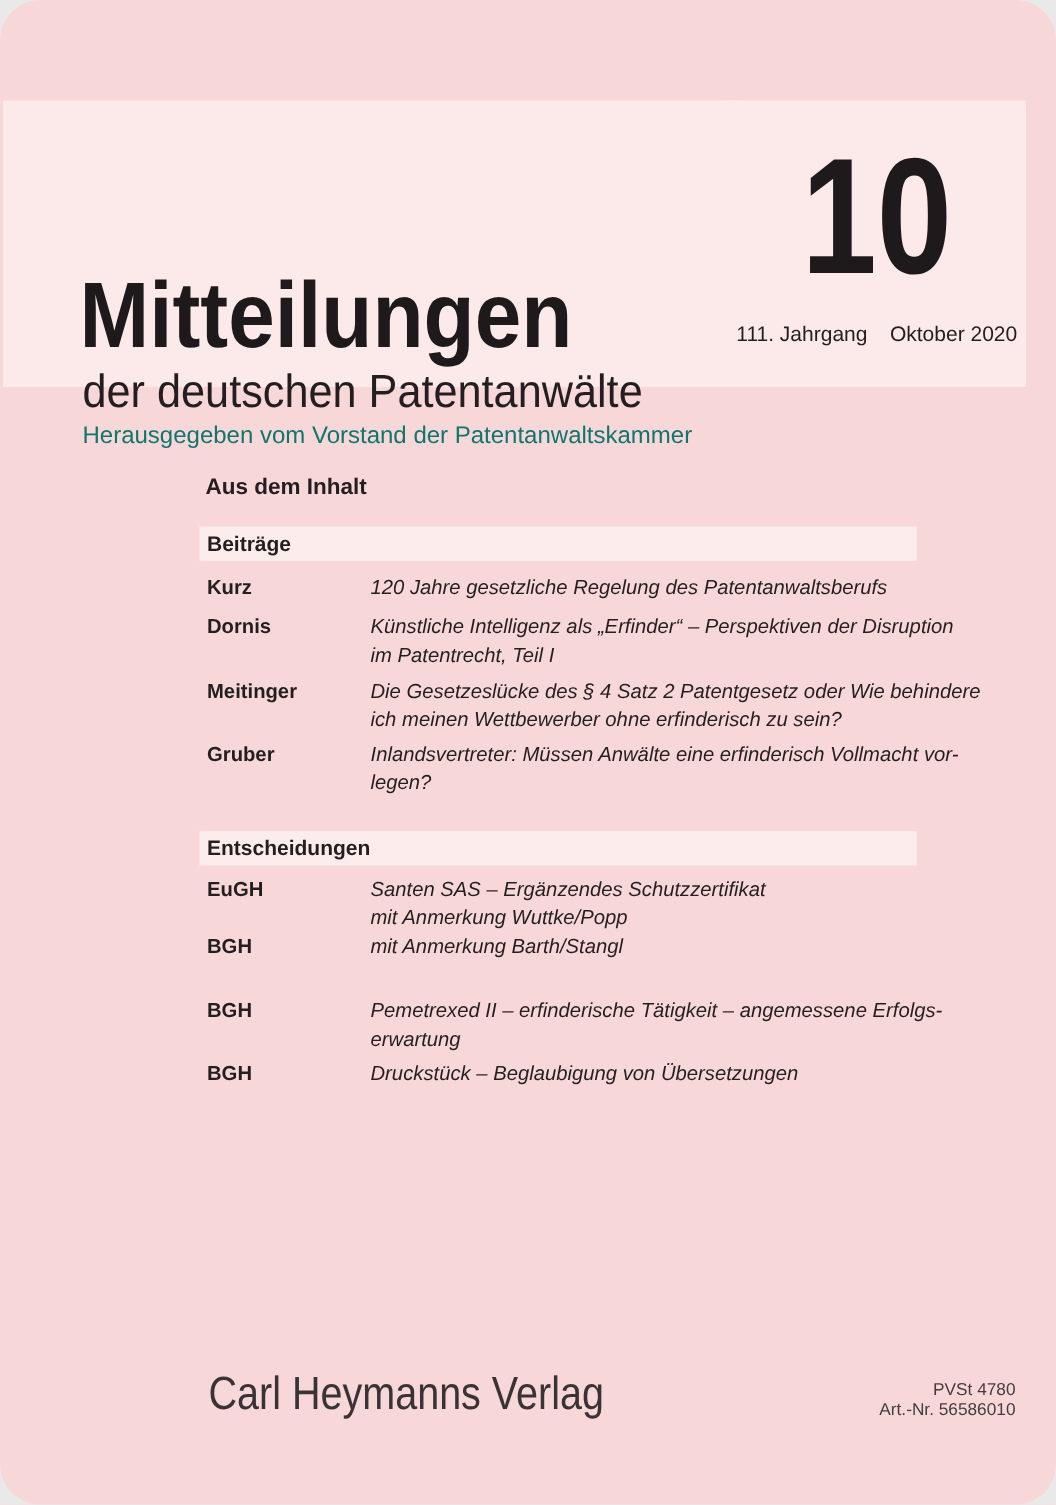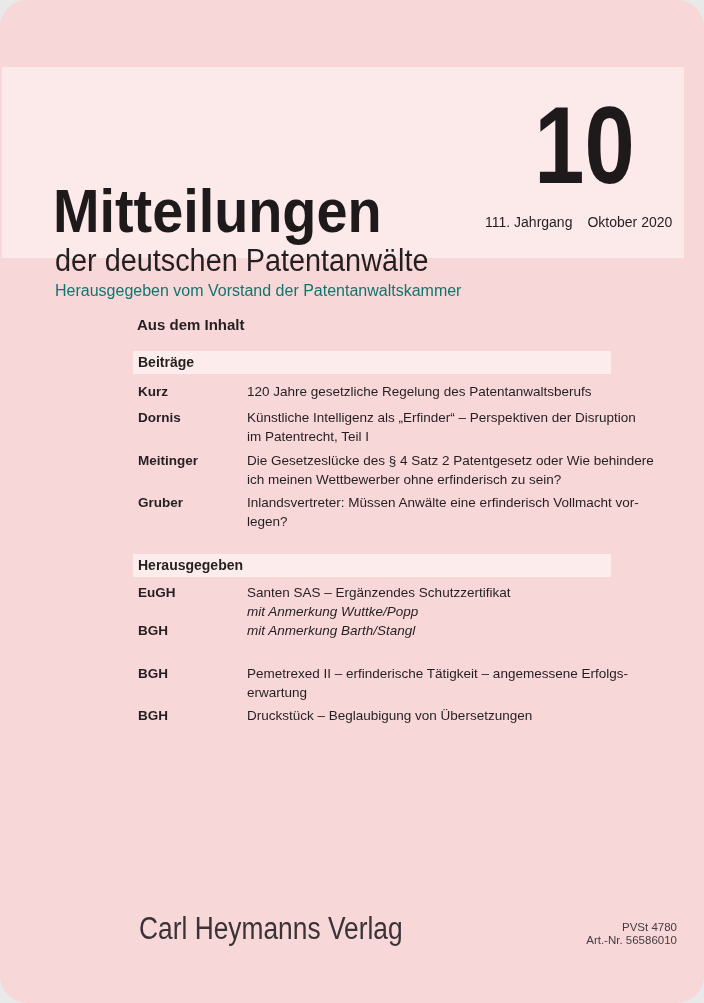--- a/index.html
+++ b/index.html
@@ -50,21 +50,21 @@
 
   .issue-number {
     position: absolute; top: 23px; left: 0; width: 100%;
     text-align: center;
     font-size: 110px; font-weight: bold; line-height: 1;
     color: #1e1a1b;
     transform: scaleX(0.82); transform-origin: 50% 0;
   }
   .issue-meta {
     position: absolute; top: 148px; left: 0; width: 100%;
-    display: flex; gap: 15px;
+    display: flex; justify-content: center; gap: 15px;
     font-size: 14px; line-height: 1;
     white-space: nowrap;
   }
 
   
   .toc-heading {
     position: absolute; left: 137px; top: 317px;
     margin: 0;
     font-size: 15px; font-weight: bold; line-height: 1;
   }
@@ -76,21 +76,21 @@
   }
   .band-1 { top: 351px; }
   .band-2 { top: 554px; }
 
   .toc-row {
     position: absolute; left: 138px;
     display: flex;
     font-size: 13.5px; line-height: 19px;
   }
   .toc-author { width: 109px; flex: none; font-weight: bold; }
-  .toc-title  { white-space: pre; }
+  .toc-title  { white-space: pre; font-style: italic; }
   .toc-note   { font-style: italic; }
 
   .row-1 { top: 382px; }
   .row-2 { top: 408px; }
   .row-3 { top: 451px; }
   .row-4 { top: 493px; }
   .row-5 { top: 583px; }
   .row-6 { top: 621px; }
   .row-7 { top: 664px; }
   .row-8 { top: 706px; }
@@ -157,21 +157,21 @@
   </div>
 
   <div class="toc-row row-4">
     <span class="toc-author">Gruber</span>
     <div>
       <div class="toc-title">Inlandsvertreter: Müssen Anwälte eine erfinderisch Vollmacht vor-
 legen?</div>
     </div>
   </div>
 
-  <div class="section-band band-2">Herausgegeben</div>
+  <div class="section-band band-2">Entscheidungen</div>
 
   <div class="toc-row row-5">
     <span class="toc-author">EuGH</span>
     <div>
       <div class="toc-title">Santen SAS – Ergänzendes Schutzzertifikat</div>
       <div class="toc-note">mit Anmerkung Wuttke/Popp</div>
     </div>
   </div>
 
   <div class="toc-row row-6">

